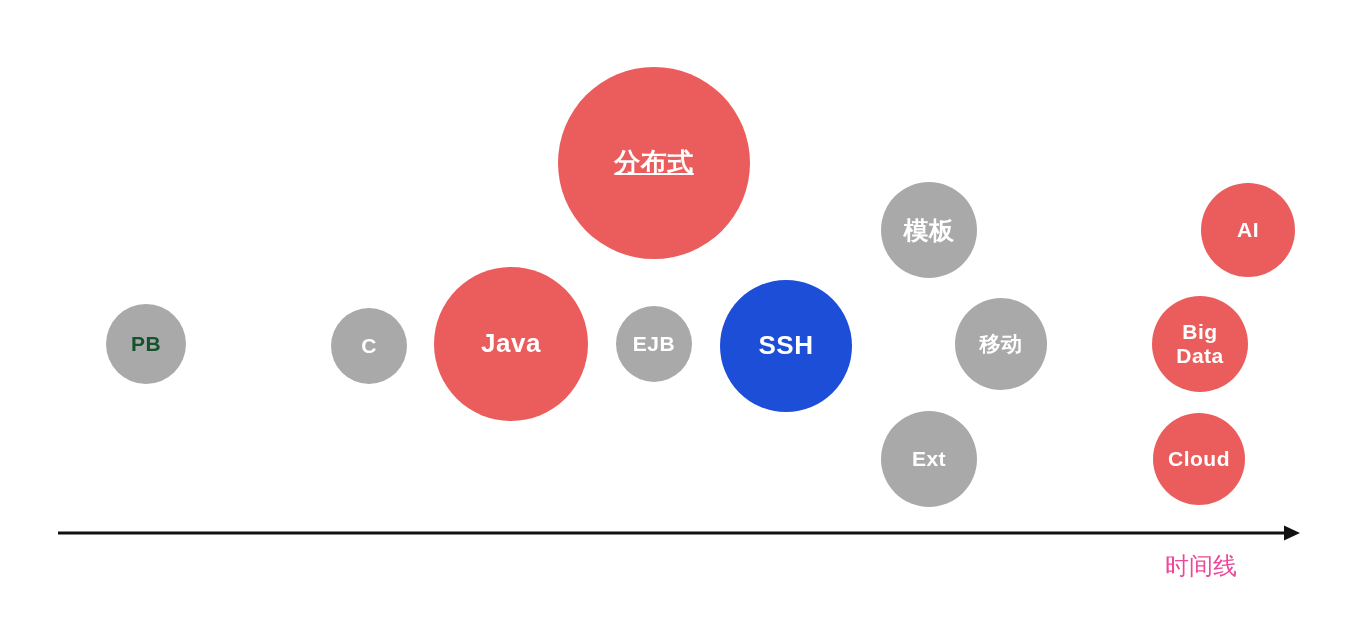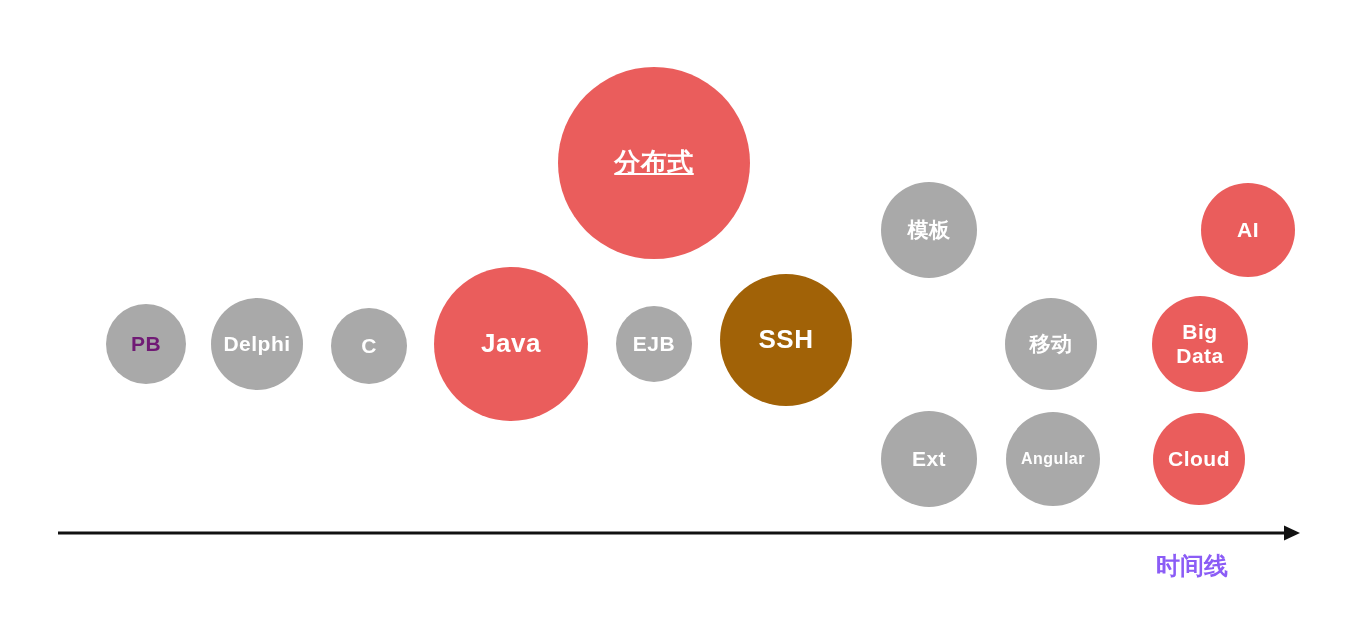--- a/index.html
+++ b/index.html
@@ -39,42 +39,41 @@
     top: 0;
     width: 1346px;
     height: 630px;
     pointer-events: none;
   }
   .axis-label {
     position: absolute;
     left: 1156px;
     top: 550px;
     width: 90px;
+    text-align: center;
     font-size: 24px;
-    color: #8b5cf6;
-    font-weight: bold;
+    color: #ec4899;
+    font-weight: normal;
   }
 </style>
 </head>
 <body>
 
 <div class="canvas">
 
   <div class="bubble-layer">
-      <div class="bubble" style="left: 106px; top: 304px; width: 80px; height: 80px; background: rgb(169, 169, 169); color: #701a75; font-size: 21px;">PB</div>
-      <div class="bubble" style="left: 211px; top: 298px; width: 92px; height: 92px; background: rgb(169, 169, 169); color: rgb(255, 255, 255); font-size: 21px;">Delphi</div>
+      <div class="bubble" style="left: 106px; top: 304px; width: 80px; height: 80px; background: rgb(169, 169, 169); color: #14532d; font-size: 21px;">PB</div>
       <div class="bubble" style="left: 331px; top: 308px; width: 76px; height: 76px; background: rgb(169, 169, 169); color: rgb(255, 255, 255); font-size: 21px;">C</div>
       <div class="bubble" style="left: 434px; top: 267px; width: 154px; height: 154px; background: rgb(234, 93, 92); color: rgb(255, 255, 255); font-size: 26px;">Java</div>
       <div class="bubble" style="left: 616px; top: 306px; width: 76px; height: 76px; background: rgb(169, 169, 169); color: rgb(255, 255, 255); font-size: 21px;">EJB</div>
-      <div class="bubble" style="left: 720px; top: 274px; width: 132px; height: 132px; background: #a16207; color: rgb(255, 255, 255); font-size: 26px;">SSH</div>
+      <div class="bubble" style="left: 720px; top: 280px; width: 132px; height: 132px; background: #1d4ed8; color: rgb(255, 255, 255); font-size: 26px;">SSH</div>
       <div class="bubble" style="left: 558px; top: 67px; width: 192px; height: 192px; background: rgb(234, 93, 92); color: rgb(255, 255, 255); font-size: 26px; text-decoration: underline;">分布式</div>
-      <div class="bubble" style="left: 881px; top: 182px; width: 96px; height: 96px; background: rgb(169, 169, 169); color: rgb(255, 255, 255); font-size: 21px;">模板</div>
+      <div class="bubble" style="left: 881px; top: 182px; width: 96px; height: 96px; background: rgb(169, 169, 169); color: rgb(255, 255, 255); font-size: 25px;">模板</div>
       <div class="bubble" style="left: 881px; top: 411px; width: 96px; height: 96px; background: rgb(169, 169, 169); color: rgb(255, 255, 255); font-size: 21px;">Ext</div>
-      <div class="bubble" style="left: 1005px; top: 298px; width: 92px; height: 92px; background: rgb(169, 169, 169); color: rgb(255, 255, 255); font-size: 21px;">移动</div>
-      <div class="bubble" style="left: 1006px; top: 412px; width: 94px; height: 94px; background: rgb(169, 169, 169); color: rgb(255, 255, 255); font-size: 16px;">Angular</div>
+      <div class="bubble" style="left: 955px; top: 298px; width: 92px; height: 92px; background: rgb(169, 169, 169); color: rgb(255, 255, 255); font-size: 21px;">移动</div>
       <div class="bubble" style="left: 1201px; top: 183px; width: 94px; height: 94px; background: rgb(234, 93, 92); color: rgb(255, 255, 255); font-size: 21px;">AI</div>
       <div class="bubble" style="left: 1153px; top: 413px; width: 92px; height: 92px; background: rgb(234, 93, 92); color: rgb(255, 255, 255); font-size: 21px;">Cloud</div>
       <div class="bubble" style="left: 1152px; top: 296px; width: 96px; height: 96px; background: rgb(234, 93, 92); color: rgb(255, 255, 255); font-size: 21px;">Big
 Data</div>
     </div>
 
   <svg class="axis-svg" viewBox="0 0 1346 630" xmlns="http://www.w3.org/2000/svg">
     <line x1="58" y1="533" x2="1285" y2="533" stroke="#111111" stroke-width="3"></line>
     <polygon points="1284,525.5 1300,533 1284,540.5" fill="#111111"></polygon>
   </svg>

